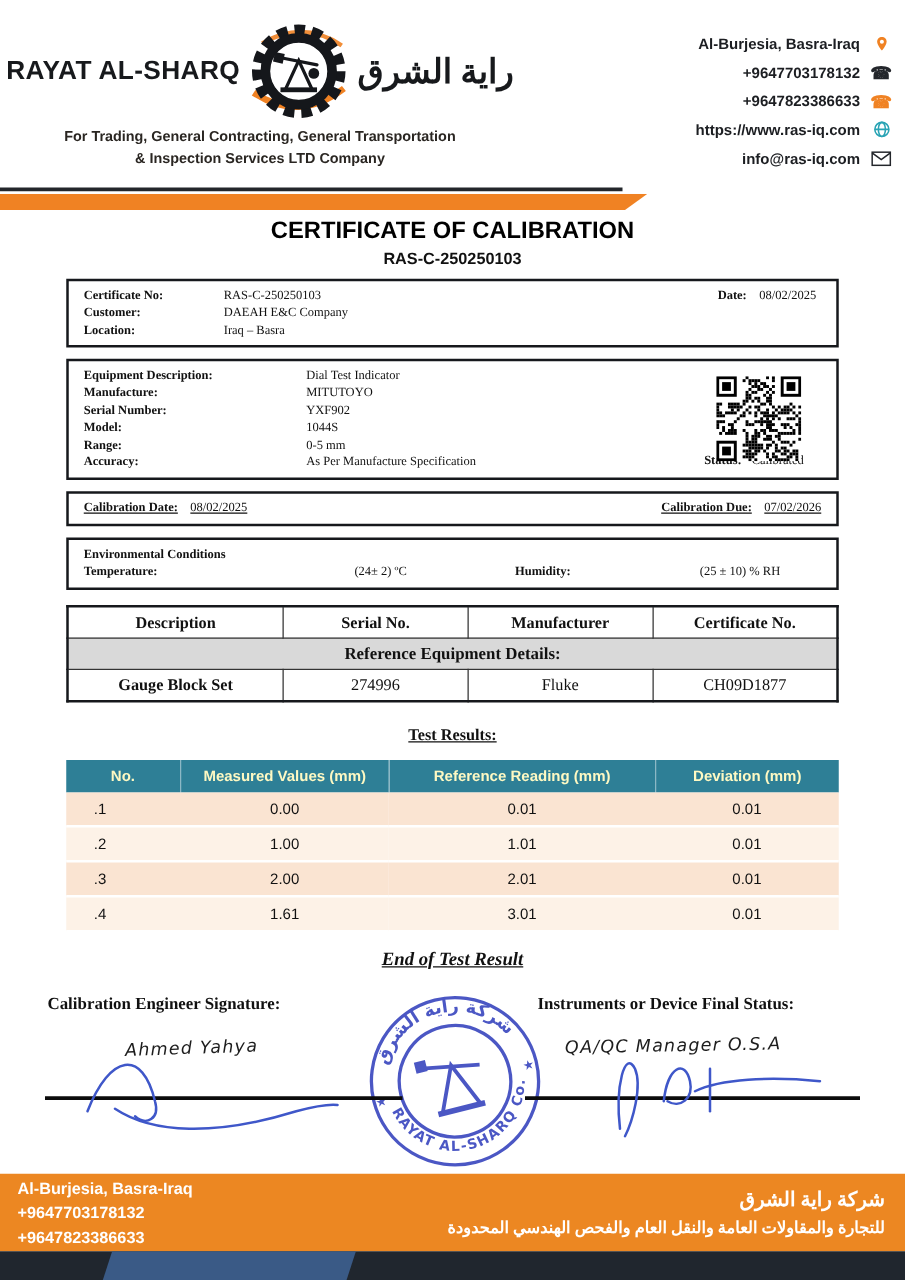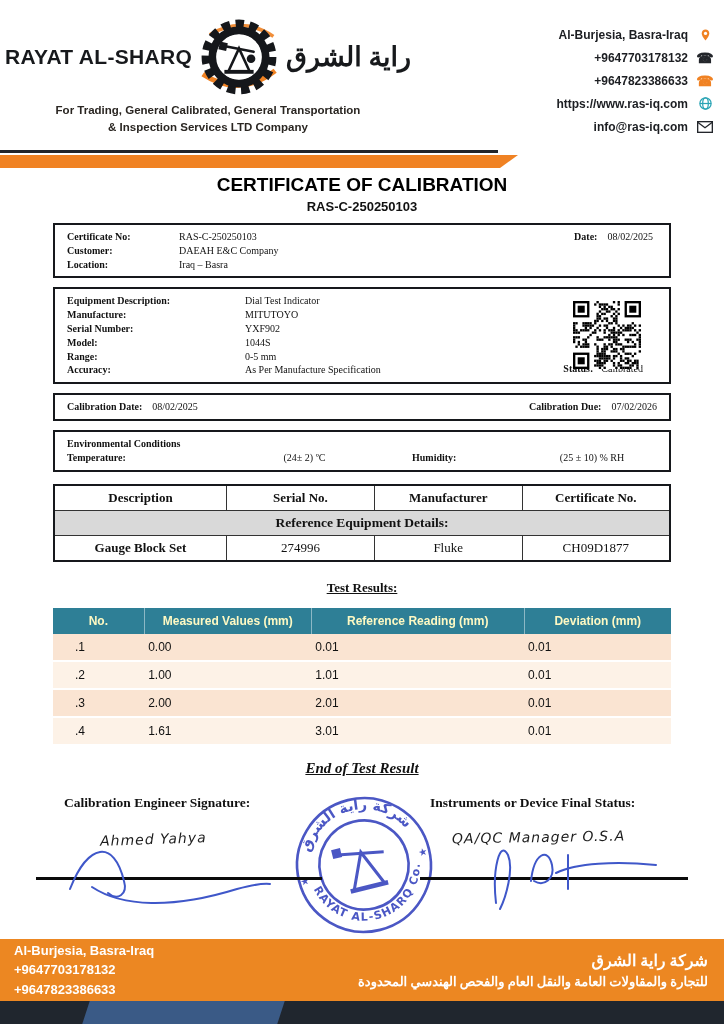--- a/index.html
+++ b/index.html
@@ -37,51 +37,51 @@
   .row { position:relative; display:flex; }
   .lbl { font-weight:bold; }
   .cert-box .lbl-col { width:112px; flex:0 0 auto; }
   .equip-box .lbl-col { width:178px; flex:0 0 auto; }
   .pair-right { position:absolute; right:4px; top:0; display:flex; gap:10px; }
   .qr { position:absolute; right:28px; top:12px; width:68px; height:68px; }
   .qr svg { width:100%; height:100%; display:block; }
   .status-pair { position:absolute; right:26px; bottom:6px; display:flex; gap:8px; }
 
   .calib-box { display:flex; justify-content:space-between; }
-  .calib-box .pair { display:flex; gap:10px; }
+  .calib-box .pair { display:flex; gap:10px;text-decoration:underline; }
 
   .env-title { font-weight:bold; }
   .env-row { display:grid; grid-template-columns:130px 215px 115px 1fr; }
   .env-row .vcenter { text-align:center; }
 
   
   .ref-section { margin-top:12px; }
   .ref-table { width:100%; border-collapse:collapse; border:2px solid #16181c; font-size:13px; }
   .ref-table td, .ref-table th { border:1px solid #333; padding:4px 6px; text-align:center; }
   .ref-title-cell { background:#D9D9D9; font-weight:bold; font-size:13.5px; }
   .ref-table .bold-cell { font-weight:bold; }
 
   
   .test-section { margin-top:18px; }
   .test-title { text-align:center; font-weight:bold; font-size:13px; text-decoration:underline; }
   .results-table { width:100%; border-collapse:collapse; margin-top:12px;
     font-family:"Liberation Sans",sans-serif; font-size:12px; }
   .results-table th { background:var(--teal,#2E7F96); color:#fef9c3; font-weight:bold; padding:6px 4px;
     border-right:1px solid rgba(255,255,255,.45); }
   .results-table th:last-child { border-right:none; }
-  .results-table td { padding:6px 4px; text-align:left; border-bottom:2px solid #fff; }
+  .results-table td { padding:6px 4px; text-align:center; border-bottom:2px solid #fff; }
   .results-table td:first-child { text-align:left; padding-left:22px; }
   .results-table tr.r-odd  td { background:var(--row-peach,#FAE4D2); }
   .results-table tr.r-even td { background:var(--row-light,#FDF2E7); }
   .end-text { text-align:center; margin-top:14px; font-weight:bold; font-style:italic; font-size:15px; text-decoration:underline; }
 
   
   .signatures { position:relative; height:166px; margin-top:8px; }
   .sig-label { position:absolute; font-weight:bold; font-size:13.5px; }
-  .sig-label.eng  { left:64px;  top:10px; }
+  .sig-label.eng  { left:38px;  top:10px; }
   .sig-label.stat { left:430px; top:10px; }
   .hand { position:absolute; font-family:"DejaVu Sans",sans-serif; font-style:italic; font-size:14px;
     letter-spacing:1px; color:#1d1d1d; white-space:nowrap; }
   .hand.eng  { left:100px; top:46px; transform:rotate(-2deg); }
   .hand.stat { left:452px; top:44px; transform:rotate(-1deg); }
   .sig-line { position:absolute; height:3px; background:#0b0b0b; top:92px; }
   .sig-line.left  { left:36px;  width:286px; }
   .sig-line.right { left:420px; width:268px; }
   .stamp { position:absolute; left:288px; top:4px; width:152px; height:152px; transform:rotate(-14deg); opacity:.92; }
   .squiggle { position:absolute; }
@@ -121,21 +121,21 @@
               <line x1="31" y1="37" x2="67" y2="44"></line>
             </g>
             <path d="M28 32 l9 2 -2 9 -9 -2 z" fill="#15171b"></path>
             <rect x="33" y="65" width="34" height="4.5" fill="#15171b"></rect>
             <circle cx="64" cy="52" r="5" fill="#15171b"></circle>
           </svg>
         </span>
         <span class="logo-ar">راية الشرق</span>
       </div>
       <div class="tagline">
-        <div>For Trading, General Calibrated, General Transportation</div>
+        <div>For Trading, General Contracting, General Transportation</div>
         <div>&amp; Inspection Services LTD Company</div>
       </div>
     </div>
 
     <div class="contacts">
       <div class="contact-row">
         <span>Al-Burjesia, Basra-Iraq</span>
         <span class="contact-icon">
           <svg viewBox="0 0 24 24" width="13" height="16">
               <path d="M12 2C8 2 5 5 5 9c0 5 7 13 7 13s7-8 7-13c0-4-3-7-7-7z" fill="#F08223"></path>

